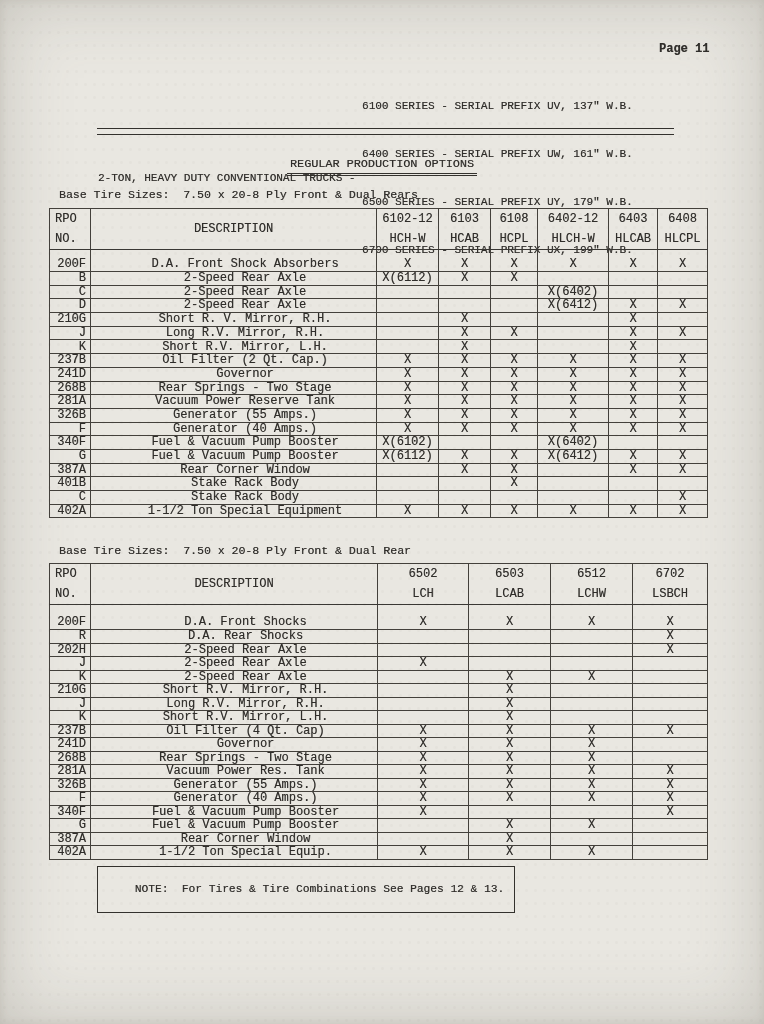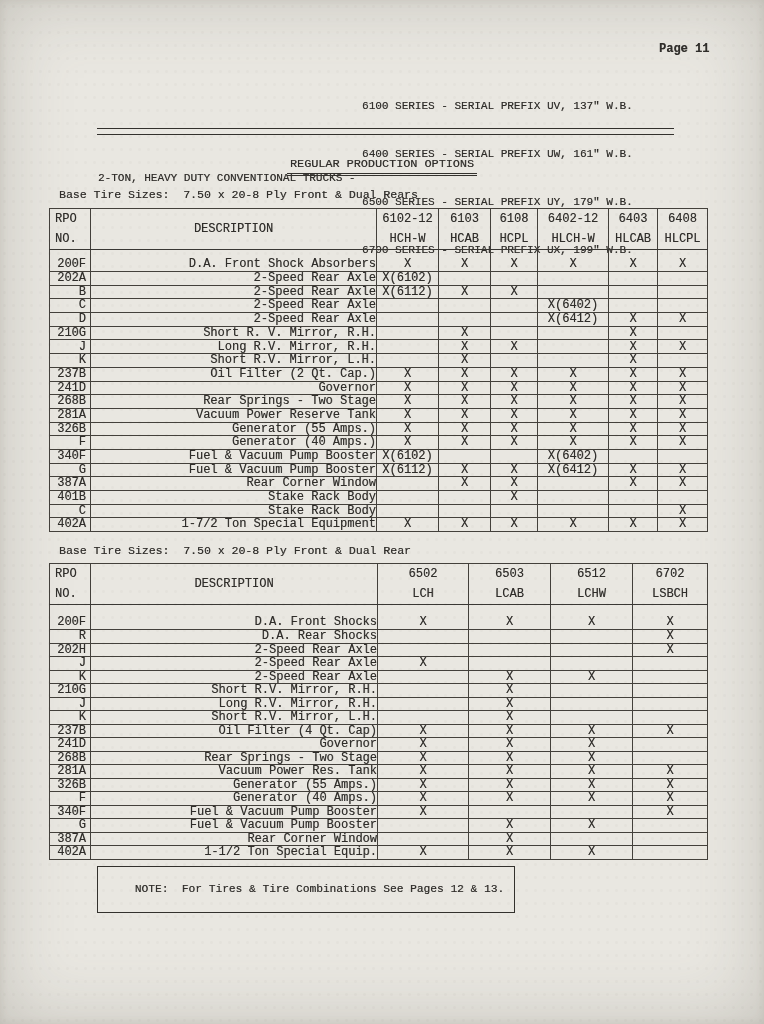--- a/index.html
+++ b/index.html
@@ -46,21 +46,21 @@
   .opt-table thead tr{height:40px;}
   .opt-table th{white-space:pre-line;line-height:20px;vertical-align:middle;text-align:center;border-bottom:1.4px solid #3a3834;}
   .opt-table th.rpo-h{text-align:left;padding-left:5px;}
   .t1 tbody tr{height:13.7px;}
   .t2 tbody tr{height:13.4px;}
   .t1 tbody tr:first-child{height:22px;}
   .t2 tbody tr:first-child{height:25px;}
   .opt-table tbody tr:first-child td{vertical-align:bottom;padding-bottom:1px;}
   .opt-table td{line-height:12.5px;vertical-align:middle;}
   .opt-table td.rpo{text-align:right;padding-right:4px;}
-  .opt-table td.desc{text-align:right;padding-left:23px;white-space:pre;}
+  .opt-table td.desc{text-align:center;padding-left:23px;white-space:pre;}
   .opt-table td.mark{text-align:center;white-space:nowrap;}
   .note-box{
     position:absolute;left:97px;top:866px;border:1.4px solid #33312d;
     padding:4px 10px 5px 10px;font-size:11.2px;white-space:pre;background:transparent;
   }
 </style>
 </head>
 <body>
 
 <div class="page">
@@ -120,30 +120,20 @@
           <td class="rpo">200F</td>
           <td class="desc">D.A. Front Shock Absorbers</td>
           <td class="mark">X</td>
           <td class="mark">X</td>
           <td class="mark">X</td>
           <td class="mark">X</td>
           <td class="mark">X</td>
           <td class="mark">X</td>
         </tr>
         <tr>
-          <td class="rpo">202A</td>
-          <td class="desc">2-Speed Rear Axle</td>
-          <td class="mark">X(6102)</td>
-          <td class="mark"></td>
-          <td class="mark"></td>
-          <td class="mark"></td>
-          <td class="mark"></td>
-          <td class="mark"></td>
-        </tr>
-        <tr>
           <td class="rpo">B</td>
           <td class="desc">2-Speed Rear Axle</td>
           <td class="mark">X(6112)</td>
           <td class="mark">X</td>
           <td class="mark">X</td>
           <td class="mark"></td>
           <td class="mark"></td>
           <td class="mark"></td>
         </tr>
         <tr>
@@ -301,21 +291,21 @@
           <td class="desc">Stake Rack Body</td>
           <td class="mark"></td>
           <td class="mark"></td>
           <td class="mark"></td>
           <td class="mark"></td>
           <td class="mark"></td>
           <td class="mark">X</td>
         </tr>
         <tr>
           <td class="rpo">402A</td>
-          <td class="desc">1-7/2 Ton Special Equipment</td>
+          <td class="desc">1-1/2 Ton Special Equipment</td>
           <td class="mark">X</td>
           <td class="mark">X</td>
           <td class="mark">X</td>
           <td class="mark">X</td>
           <td class="mark">X</td>
           <td class="mark">X</td>
         </tr>
       </tbody>
     </table>
 

